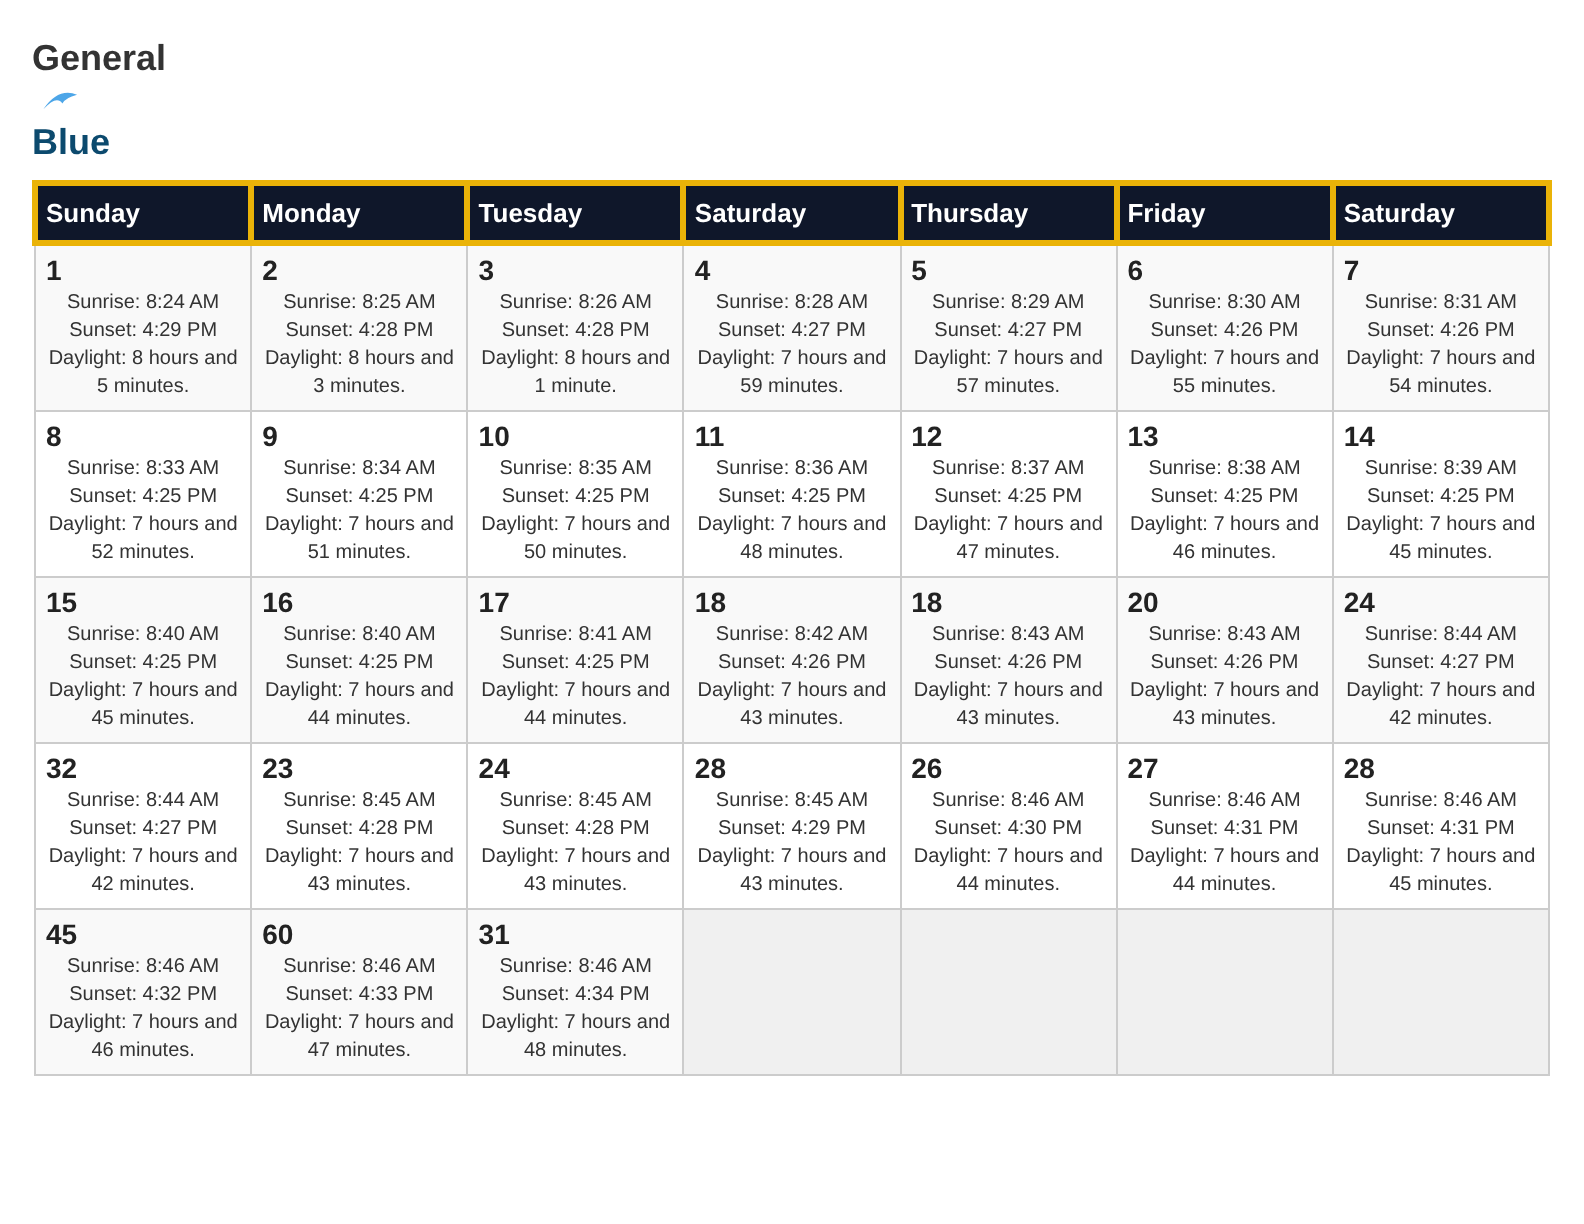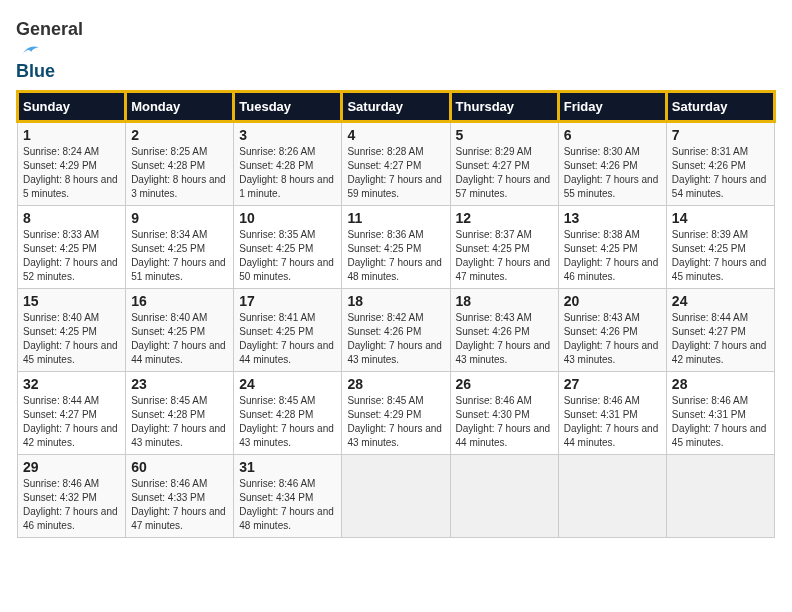--- a/index.html
+++ b/index.html
@@ -77,20 +77,21 @@
       font-size: 14px;
       font-weight: bold;
       color: #222;
       display: block;
       margin-bottom: 2px;
     }
     .day-info {
       font-size: 10px;
       color: #333;
       line-height: 1.4;
+      text-align: center;
     }
     .empty-cell {
       background: #f0f0f0 !important;
     }
   </style>
 </head>
 <body>
 
 <div class="header">
   <div class="logo">
@@ -350,21 +351,21 @@
           <span class="day-number">28</span>
 <div class="day-info">
   Sunrise: 8:46 AM<br>
   Sunset: 4:31 PM<br>
   Daylight: 7 hours and 45 minutes.
 </div>
         </td>
       </tr>
       <tr>
         <td>
-          <span class="day-number">29</span>
+          <span class="day-number">45</span>
 <div class="day-info">
   Sunrise: 8:46 AM<br>
   Sunset: 4:32 PM<br>
   Daylight: 7 hours and 46 minutes.
 </div>
         </td>
         <td>
           <span class="day-number">60</span>
 <div class="day-info">
   Sunrise: 8:46 AM<br>

